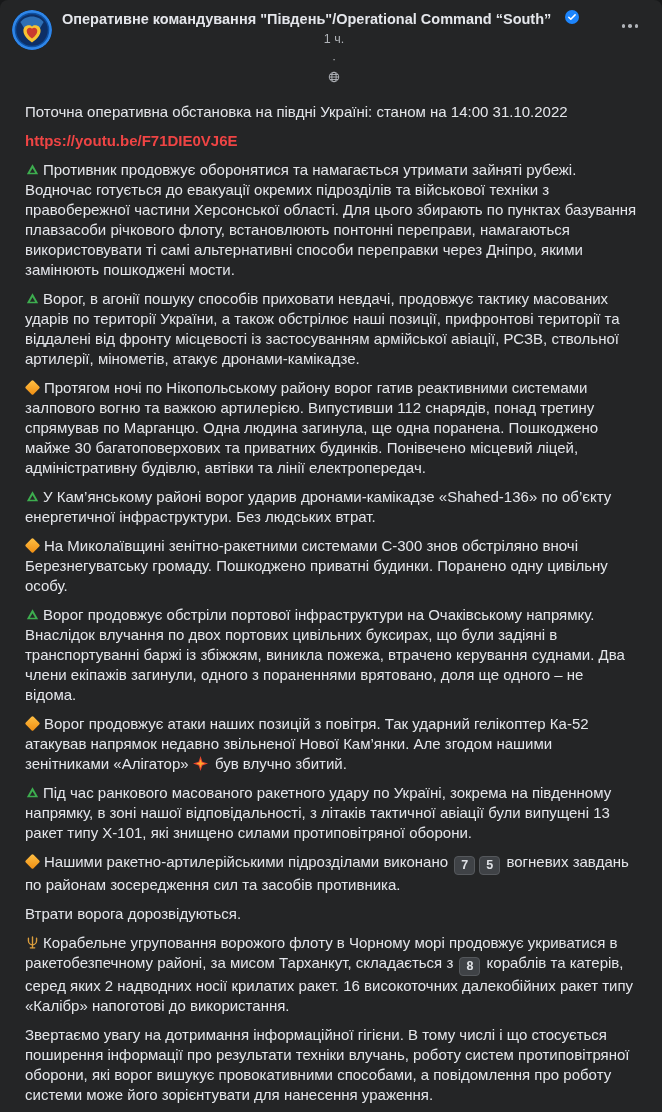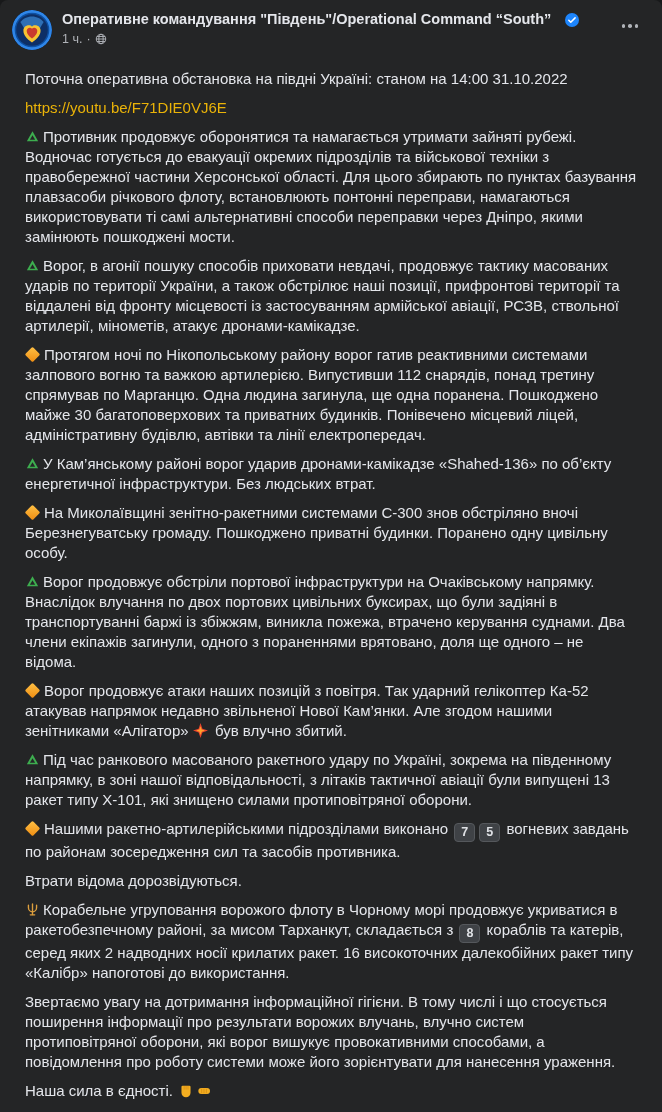--- a/index.html
+++ b/index.html
@@ -21,49 +21,49 @@
   .header{
     display:flex;align-items:flex-start;
     padding:10px 16px 6px 12px;
   }
   .avatar{
     width:40px;height:40px;border-radius:50%;
     flex:0 0 auto;cursor:pointer;overflow:hidden;
   }
   .avatar svg{display:block;width:40px;height:40px;}
   .header-text{flex:1 1 auto;margin-left:10px;min-width:0;}
-  .name-row{display:flex;align-items:center;gap:14px;}
+  .name-row{display:flex;gap:14px;}
   .page-name{
     font-size:14.5px;font-weight:700;color:#e4e6eb;
     line-height:19px;cursor:pointer;white-space:nowrap;
   }
   .verified{display:inline-block;width:14px;height:14px;flex:0 0 auto;}
   .verified svg{display:block;width:14px;height:14px;}
   .meta-row{
     display:flex;align-items:center;gap:4px;
-    font-size:12.5px;color:#b0b3b8;line-height:16px;margin-top:2px;
+    font-size:12.5px;color:#b0b3b8;line-height:16px;margin-top:2px;flex-direction:column;
   }
   .meta-row .timestamp{cursor:pointer;}
   .globe{display:inline-block;width:12px;height:12px;}
   .globe svg{display:block;width:12px;height:12px;}
   .more{
     background:none;border:none;margin-left:8px;
     width:32px;height:32px;border-radius:50%;
     display:flex;align-items:center;justify-content:center;gap:3px;
     cursor:pointer;flex:0 0 auto;
   }
   .more i{display:block;width:3.6px;height:3.6px;border-radius:50%;background:#b0b3b8;}
   
   .body{
     padding:4px 16px 14px 16px;
     font-size:15px;line-height:20px;color:#e4e6eb;
     word-wrap:break-word;
   }
   .para{margin:9px;}
-  .post-link{color:#eab308;text-decoration:none;}
+  .post-link{color:#ef4444;text-decoration:none;font-weight:bold;}
   
   .em{display:inline-block;width:15px;height:15px;vertical-align:-2px;margin:0 3px 0 0;}
   .em svg{display:block;width:100%;height:100%;}
   .em-orange-diamond{
     width:11px;height:11px;margin:0 6px 0 2px;vertical-align:0px;
     background:linear-gradient(135deg,#ffc145,#ef8d12);
     transform:rotate(45deg);border-radius:1.5px;
   }
   .em-flag-ukraine{
     width:19px;height:13px;margin:0 2px;vertical-align:-1px;
@@ -145,27 +145,27 @@
           </svg></span>Ворог продовжує обстріли портової інфраструктури на Очаківському напрямку. Внаслідок влучання по двох портових цивільних буксирах, що були задіяні в транспортуванні баржі із збіжжям, виникла пожежа, втрачено керування суднами. Два члени екіпажів загинули, одного з пораненнями врятовано, доля ще одного – не відома.</div>
       <div class="para"><span class="em em-orange-diamond"></span>Ворог продовжує атаки наших позицій з повітря. Так ударний гелікоптер Ка-52 атакував напрямок недавно звільненої Нової Кам’янки. Але згодом нашими зенітниками «Алігатор» <span class="em em-collision"><svg viewBox="0 0 24 24">
             <polygon points="12,0 15,9 24,12 15,15 12,24 9,15 0,12 9,9" fill="#e8442e"></polygon>
             <polygon points="12,5 13.8,10.2 19,12 13.8,13.8 12,19 10.2,13.8 5,12 10.2,10.2" fill="#ffa32b"></polygon>
           </svg></span> був влучно збитий.</div>
       <div class="para"><span class="em em-recycle"><svg viewBox="0 0 24 24">
             <path d="M12 3.5 21 19.5H3Z" fill="#3dae4f"></path>
             <path d="M12 9.8 16.2 17H7.8Z" fill="#242526"></path>
           </svg></span>Під час ранкового масованого ракетного удару по Україні, зокрема на південному напрямку, в зоні нашої відповідальності, з літаків тактичної авіації були випущені 13 ракет типу Х-101, які знищено силами протиповітряної оборони.</div>
       <div class="para"><span class="em em-orange-diamond"></span>Нашими ракетно-артилерійськими підрозділами виконано <span class="em em-keycap">7</span><span class="em em-keycap">5</span> вогневих завдань по районам зосередження сил та засобів противника.</div>
-      <div class="para">Втрати відома дорозвідуються.</div>
+      <div class="para">Втрати ворога дорозвідуються.</div>
       <div class="para"><span class="em em-trident"><svg viewBox="0 0 24 24" fill="none" stroke="#dd9f3e" stroke-width="2.2" stroke-linecap="round">
             <path d="M12 3v17"></path>
             <path d="M5.5 5v4.2a6.5 6.5 0 0 0 13 0V5"></path>
             <path d="M8.5 20.5h7"></path>
           </svg></span>Корабельне угруповання ворожого флоту в Чорному морі продовжує укриватися в ракетобезпечному районі, за мисом Тарханкут, складається з <span class="em em-keycap">8</span> кораблів та катерів, серед яких 2 надводних носії крилатих ракет. 16 високоточних далекобійних ракет типу «Калібр» напоготові до використання.</div>
-      <div class="para">Звертаємо увагу на дотримання інформаційної гігієни. В тому числі і що стосується поширення інформації про результати ворожих влучань, влучно систем протиповітряної оборони, які ворог вишукує провокативними способами, а повідомлення про роботу системи може його зорієнтувати для нанесення ураження.</div>
+      <div class="para">Звертаємо увагу на дотримання інформаційної гігієни. В тому числі і що стосується поширення інформації про результати техніки влучань, роботу систем протиповітряної оборони, які ворог вишукує провокативними способами, а повідомлення про роботу системи може його зорієнтувати для нанесення ураження.</div>
       <div class="para">Наша сила в єдності. <span class="em em-fist-raised"><svg viewBox="0 0 24 24">
             <path d="M7 4h10a1.8 1.8 0 0 1 1.8 1.8V14.6a6.8 6.8 0 0 1-13.6 0V5.8A1.8 1.8 0 0 1 7 4Z" fill="#f3ae21"></path>
             <path d="M9.2 4.5v5.5M12.1 4.5v5.5M15 4.5v5.5" stroke="#d98f12" stroke-width="1.3"></path>
           </svg></span><span class="em em-fist-oncoming"><svg viewBox="0 0 24 24">
             <path d="M3.5 12A4.5 4.5 0 0 1 8 7.5h8.5a4.5 4.5 0 0 1 0 9H8A4.5 4.5 0 0 1 3.5 12Z" fill="#f3ae21"></path>
             <path d="M8.5 8.5v7M12 8.5v7M15.5 8.5v7" stroke="#d98f12" stroke-width="1.3"></path>
           </svg></span></div>
       <div class="para">Все буде Україна! <span class="em em-flag-ukraine"></span></div>
     </div>
 </div>

